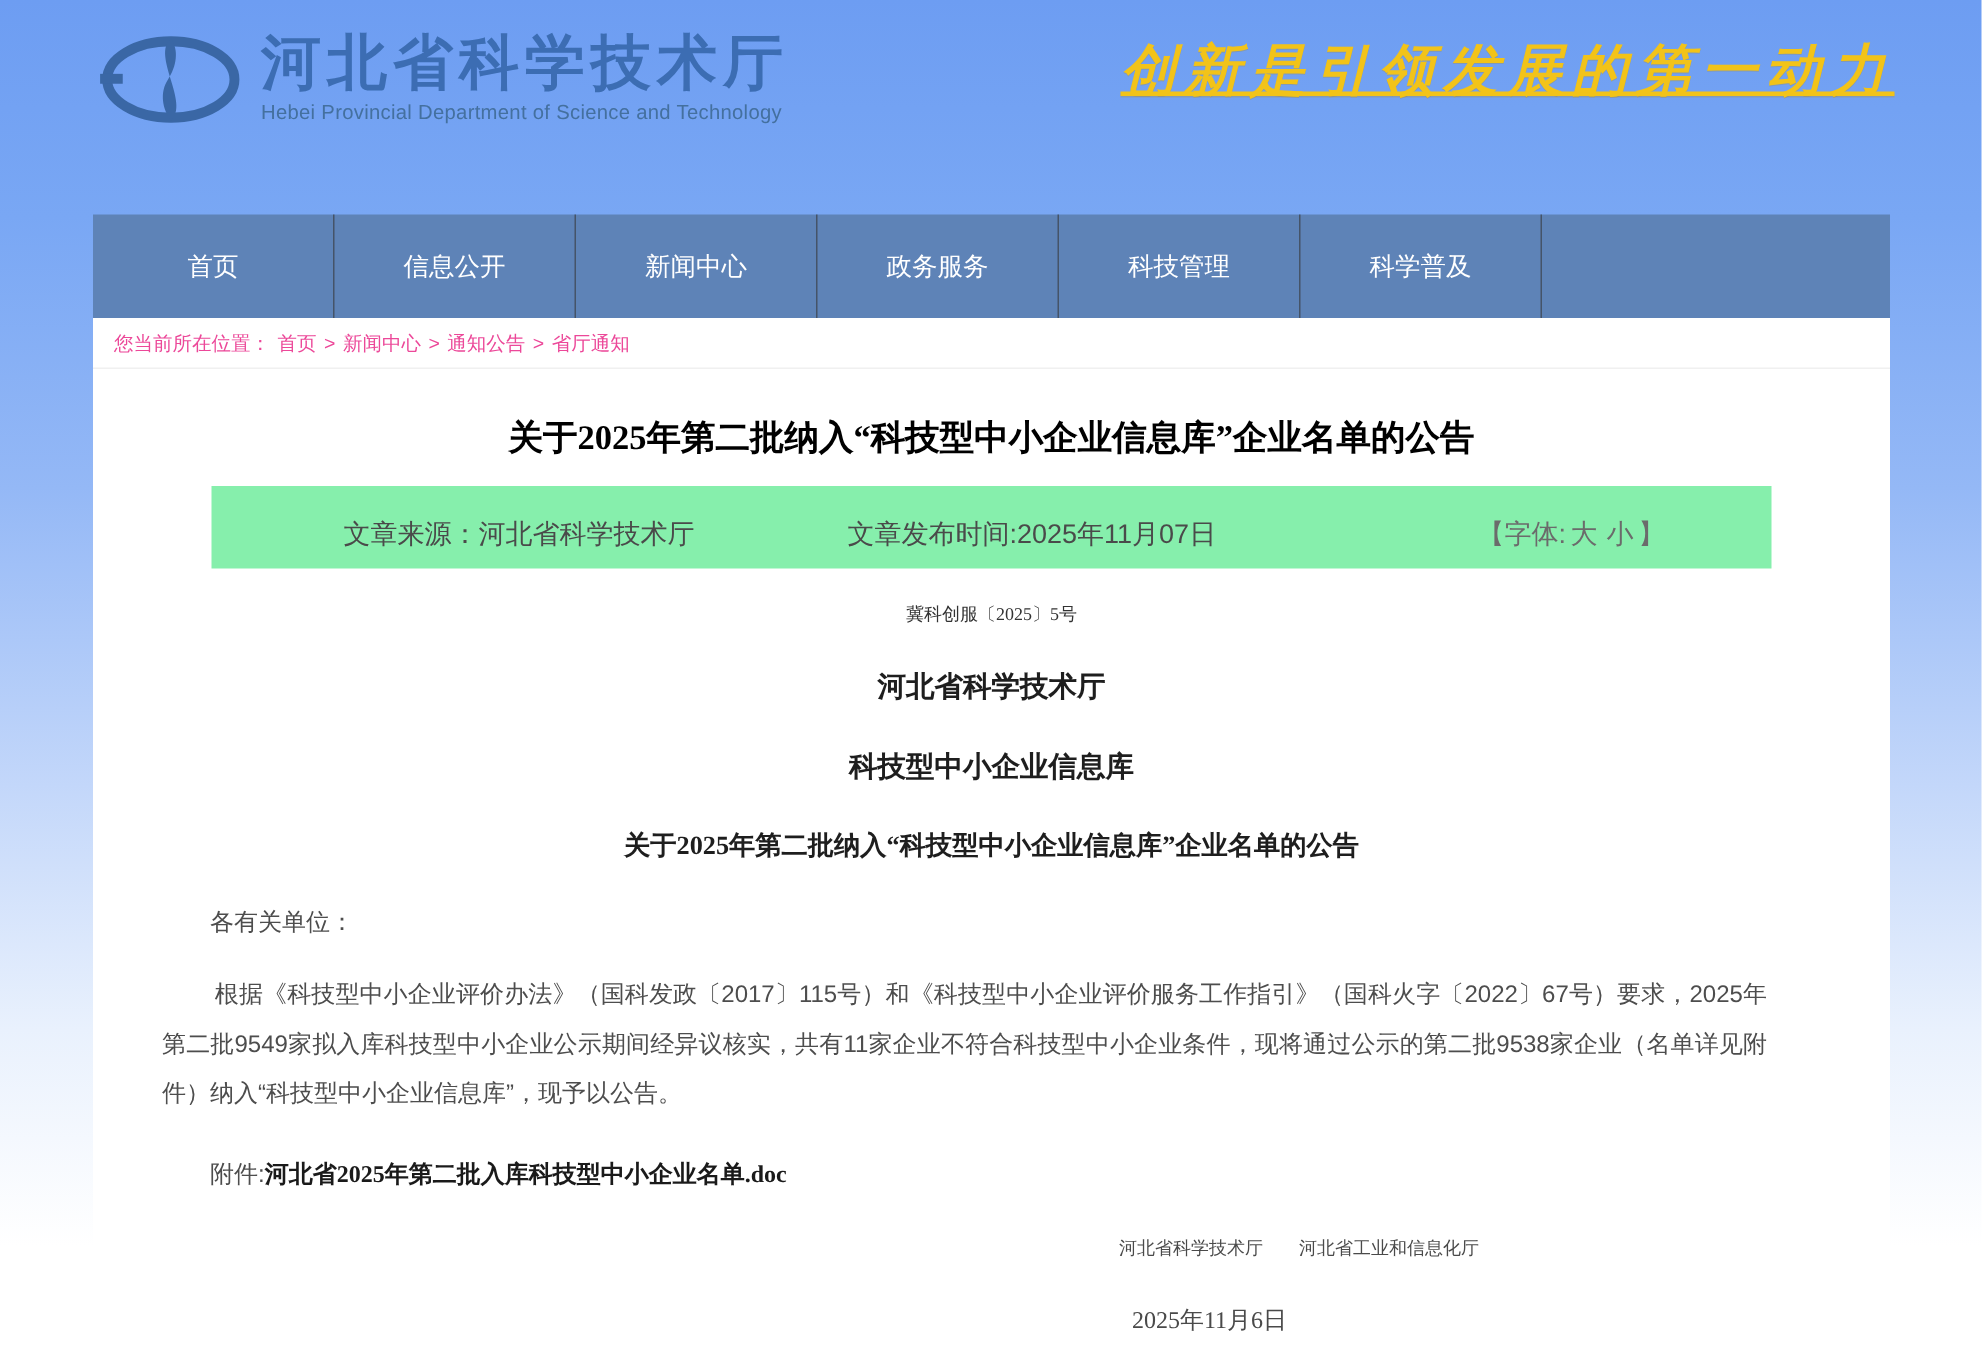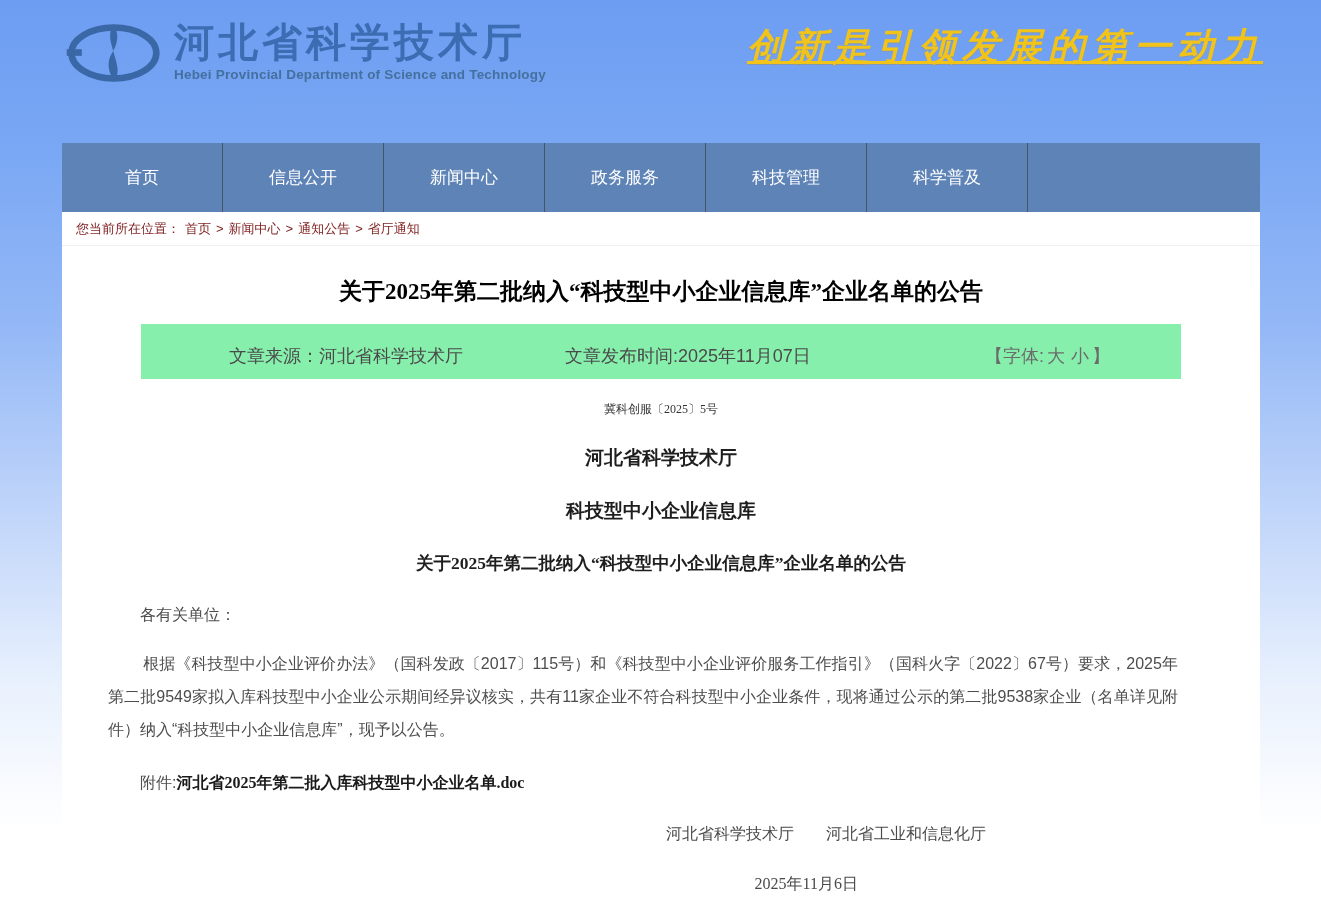--- a/index.html
+++ b/index.html
@@ -6,48 +6,48 @@
   html,body { width:1321px; height:903px; overflow:hidden; }
   body {
     font-family:"Liberation Sans","DejaVu Sans",sans-serif;
     background:linear-gradient(180deg,#6d9df2 0%,#79a7f4 16%,#94b8f6 36%,#c3d7fa 58%,#e9f1fd 76%,#ffffff 92%);
   }
   
   .header { position:relative; height:143px; }
   .logo-block { position:absolute; left:64px; top:20px; display:flex; align-items:flex-start; }
   .logo-mark { width:96px; height:66px; margin-right:14px; }
   .site-title { font-family:"Liberation Sans","DejaVu Sans",sans-serif; font-size:40px; font-weight:700; color:#3c6db3; letter-spacing:4px; line-height:1.1; }
-  .site-subtitle { font-size:13.5px; color:#44709f; margin-top:3px; letter-spacing:0.2px;font-weight:bold; }
+  .site-subtitle { font-size:13.5px; color:#44709f; margin-top:3px; letter-spacing:0.2px; }
   .slogan { position:absolute; right:58px; top:22px; font-family:"Liberation Serif","DejaVu Serif",serif; font-size:37px; font-weight:700; font-style:italic; color:#f2c319; letter-spacing:6px; text-shadow:0 1px 0 rgba(180,130,0,.25); white-space:nowrap;text-decoration:underline; }
   
   .panel { margin-left:62px; width:1198px; }
   .nav { display:flex; height:69px; background:#5e83b7; }
   .nav-item { width:161px; display:flex; align-items:center; justify-content:center; color:#ffffff; font-size:17px; border-right:1px solid rgba(62,68,78,.75); cursor:pointer; }
   .nav-filler { flex:1; }
-  .breadcrumb { height:34px; background:#ffffff; display:flex; align-items:center; padding-left:14px; font-size:13px; color:#7f1d1d; border-bottom:1px solid #f0f0f0; }
+  .breadcrumb { height:34px; background:#ffffff; display:flex; align-items:center; padding-left:14px; font-size:13px; color:#ec4899; border-bottom:1px solid #f0f0f0; }
   .breadcrumb span { margin-right:5px; }
   .crumb-link { cursor:pointer; }
   
   .content { background:#ffffff; min-height:657px; padding-bottom:40px; }
   .article-title { padding-top:30px; text-align:center; font-family:"Liberation Serif","DejaVu Serif",serif; font-weight:700; font-size:23px; color:#000; }
   .meta-bar { position:relative; margin:17px 79px 0 79px; height:55px; background:#86efac; font-size:18px; color:#4a4a4a; }
   .meta-bar > span { position:absolute; top:20px; white-space:nowrap; }
   .meta-source { left:88px; }
   .meta-time { left:424px; }
   .meta-font { left:844px; color:#6b6b6b; }
   .meta-font b { font-weight:400; cursor:pointer; margin:0 3px; }
   .doc-number { margin-top:22px; text-align:center; font-family:"Liberation Serif","DejaVu Serif",serif; font-size:12px; color:#333; }
   .issuer { margin-top:27px; text-align:center; font-family:"Liberation Serif","DejaVu Serif",serif; font-weight:700; font-size:19px; color:#1e1e1e; }
   .sub-title { margin-top:27px; text-align:center; font-family:"Liberation Serif","DejaVu Serif",serif; font-weight:700; font-size:17.5px; color:#1e1e1e; }
   .body-text { margin:0 82px 13px 46px; color:#4d4d4d; font-size:16px; }
   .salutation { margin-top:30px; margin-left:2em; }
   .paragraph { margin-top:21px; line-height:33px; text-indent:2.2em; text-align:justify; }
   .attachment { margin-top:27px; margin-left:2em; }
   .attachment-name { font-family:"Liberation Serif","DejaVu Serif",serif; font-weight:700; color:#1a1a1a; cursor:pointer; }
-  .signature { margin-top:30px; text-align:right; padding-right:192px; font-family:"Liberation Serif","DejaVu Serif",serif; font-size:16px; color:#4a4a4a; }
+  .signature { margin-top:30px; text-align:right; padding-right:192px; font-family:"Liberation Serif","DejaVu Serif",serif; font-size:12px; color:#4a4a4a; }
   .sign-date { margin-top:29px; text-align:right; padding-right:320px; font-family:"Liberation Serif","DejaVu Serif",serif; font-size:16px; color:#4a4a4a; }
 </style>
 </head>
 <body>
 
 <div class="header">
   <div class="logo-block">
     <svg class="logo-mark" viewBox="0 0 100 70">
       <ellipse cx="52" cy="35" rx="45" ry="27" fill="none" stroke="#3a67a5" stroke-width="7"></ellipse>
       <path d="M52 6 C 38 18, 66 52, 52 64 C 46 56, 44 44, 50 35 C 56 26, 58 14, 52 6 Z" fill="#3a67a5"></path>

